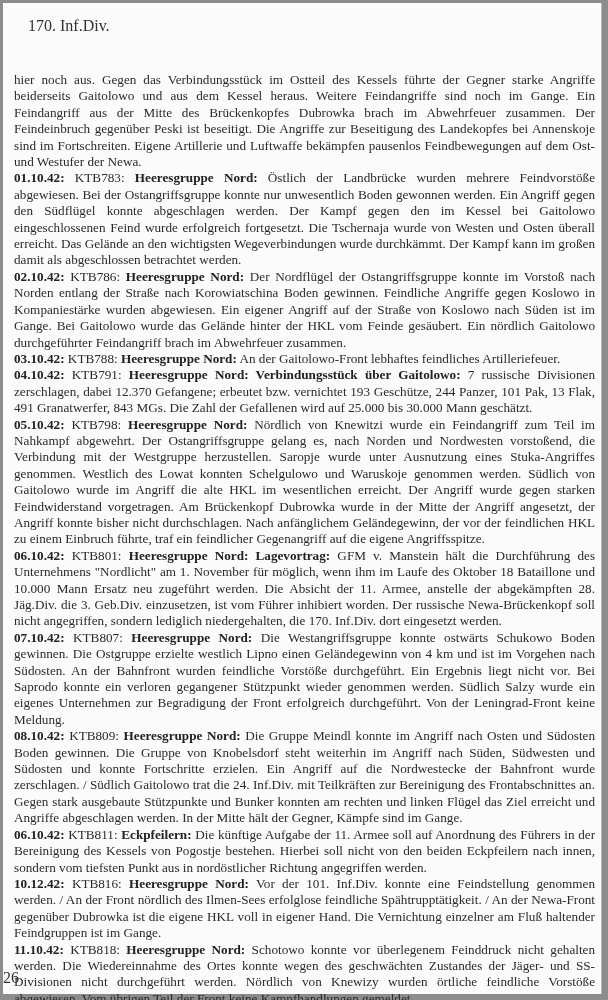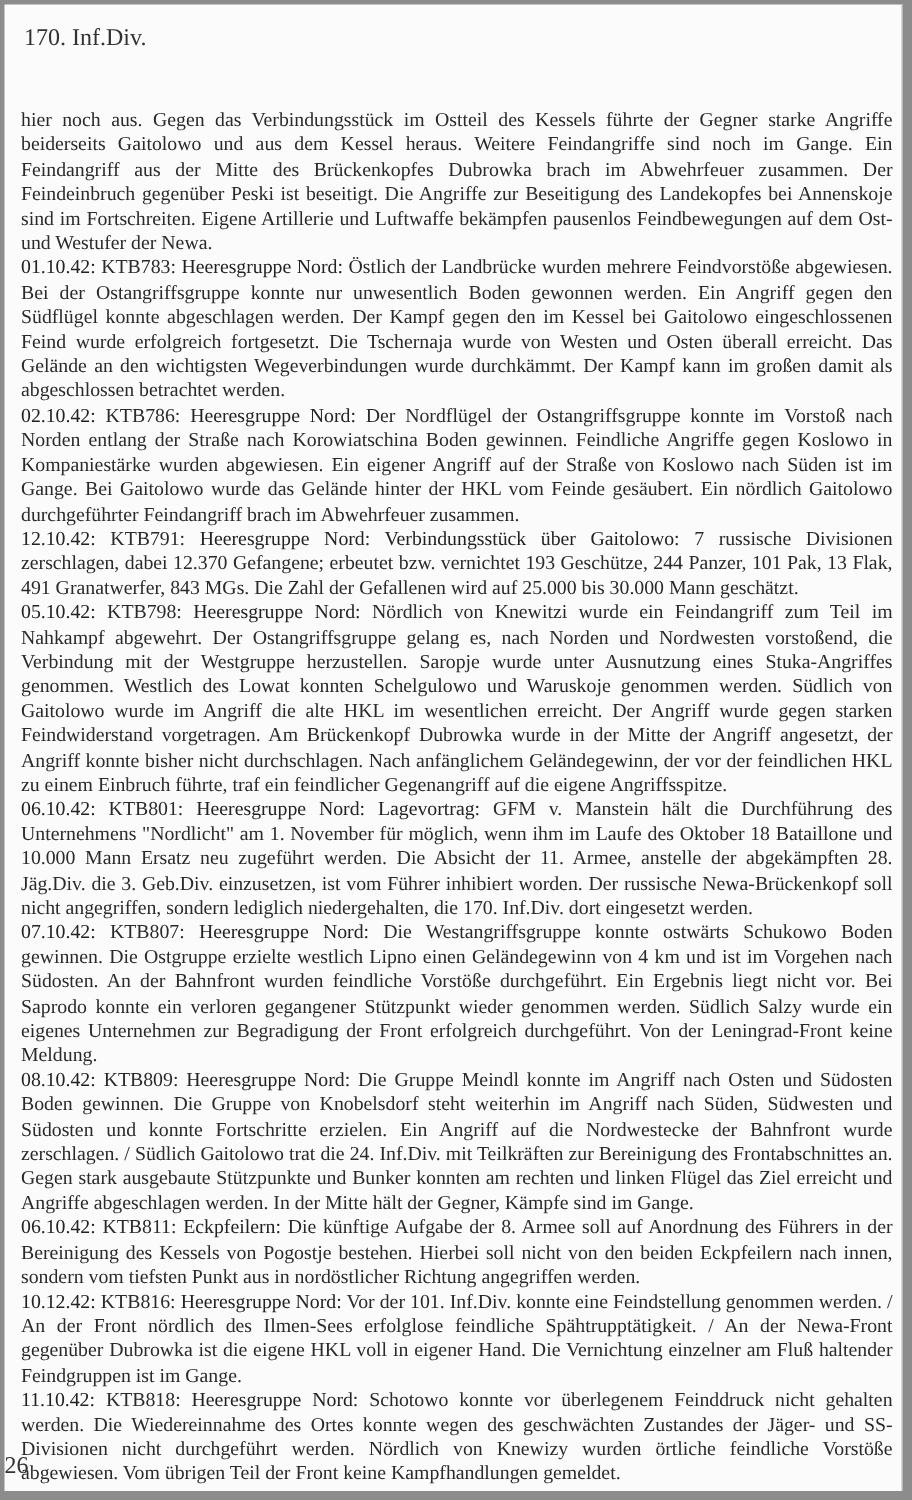--- a/index.html
+++ b/index.html
@@ -10,61 +10,62 @@
   }
   .page {
     position: absolute;
     left: 3px; top: 3px;
     width: 598px; height: 991px;
     background: #fbfbfb;
     border-right: 1px solid #b5b5b5;
   }
   .running-head {
     position: absolute;
-    left: 13px; top: 14px;
+    left: 25px; top: 14px;
     font-family: "Liberation Serif", serif;
     font-size: 16px;
     color: #333;
   }
   .body-text {
     position: absolute;
     left: 11px; top: 69px;
     width: 581px;
     font-family: "Liberation Serif", serif;
     font-size: 13.2px;
     line-height: 16.4px;
     color: #2a2a2a;
     text-align: justify;
   }
   .body-text p { margin: 0; }
-  .body-text b { font-weight: normal; color: #222; margin-top: 20px; }
+  .body-text b { font-weight: bold; color: #222; margin-top: 20px; }
   .page-number {
     position: absolute;
     left: 0; right: 0; top: 966px;
     font-family: "Liberation Serif", serif;
     font-size: 16px;
     color: #333;
   }
 </style>
 </head>
 <body>
 
 <div class="page">
   <div class="running-head">170. Inf.Div.</div>
 
   <div class="body-text">
     <p>hier noch aus. Gegen das Verbindungsstück im Ostteil des Kessels führte der Gegner starke Angriffe beiderseits Gaitolowo und aus dem Kessel heraus. Weitere Feindangriffe sind noch im Gange. Ein Feindangriff aus der Mitte des Brückenkopfes Dubrowka brach im Abwehrfeuer zusammen. Der Feindeinbruch gegenüber Peski ist beseitigt. Die Angriffe zur Beseitigung des Landekopfes bei Annenskoje sind im Fortschreiten. Eigene Artillerie und Luftwaffe bekämpfen pausenlos Feindbewegungen auf dem Ost- und Westufer der Newa.</p>
     <div id="entries">
         <p><b>01.10.42:</b> <span>KTB783:</span> <b>Heeresgruppe Nord:</b> <span>Östlich der Landbrücke wurden mehrere Feindvorstöße abgewiesen. Bei der Ostangriffsgruppe konnte nur unwesentlich Boden gewonnen werden. Ein Angriff gegen den Südflügel konnte abgeschlagen werden. Der Kampf gegen den im Kessel bei Gaitolowo eingeschlossenen Feind wurde erfolgreich fortgesetzt. Die Tschernaja wurde von Westen und Osten überall erreicht. Das Gelände an den wichtigsten Wegeverbindungen wurde durchkämmt. Der Kampf kann im großen damit als abgeschlossen betrachtet werden.</span></p>
         <p><b>02.10.42:</b> <span>KTB786:</span> <b>Heeresgruppe Nord:</b> <span>Der Nordflügel der Ostangriffsgruppe konnte im Vorstoß nach Norden entlang der Straße nach Korowiatschina Boden gewinnen. Feindliche Angriffe gegen Koslowo in Kompaniestärke wurden abgewiesen. Ein eigener Angriff auf der Straße von Koslowo nach Süden ist im Gange. Bei Gaitolowo wurde das Gelände hinter der HKL vom Feinde gesäubert. Ein nördlich Gaitolowo durchgeführter Feindangriff brach im Abwehrfeuer zusammen.</span></p>
-        <p><b>12.10.42:</b> <span>KTB791:</span> <b>Heeresgruppe Nord: Verbindungsstück über Gaitolowo:</b> <span>7 russische Divisionen zerschlagen, dabei 12.370 Gefangene; erbeutet bzw. vernichtet 193 Geschütze, 244 Panzer, 101 Pak, 13 Flak, 491 Granatwerfer, 843 MGs. Die Zahl der Gefallenen wird auf 25.000 bis 30.000 Mann geschätzt.</span></p>
+        <p><b>03.10.42:</b> <span>KTB788:</span> <b>Heeresgruppe Nord:</b> <span>An der Gaitolowo-Front lebhaftes feindliches Artilleriefeuer.</span></p>
+        <p><b>04.10.42:</b> <span>KTB791:</span> <b>Heeresgruppe Nord: Verbindungsstück über Gaitolowo:</b> <span>7 russische Divisionen zerschlagen, dabei 12.370 Gefangene; erbeutet bzw. vernichtet 193 Geschütze, 244 Panzer, 101 Pak, 13 Flak, 491 Granatwerfer, 843 MGs. Die Zahl der Gefallenen wird auf 25.000 bis 30.000 Mann geschätzt.</span></p>
         <p><b>05.10.42:</b> <span>KTB798:</span> <b>Heeresgruppe Nord:</b> <span>Nördlich von Knewitzi wurde ein Feindangriff zum Teil im Nahkampf abgewehrt. Der Ostangriffsgruppe gelang es, nach Norden und Nordwesten vorstoßend, die Verbindung mit der Westgruppe herzustellen. Saropje wurde unter Ausnutzung eines Stuka-Angriffes genommen. Westlich des Lowat konnten Schelgulowo und Waruskoje genommen werden. Südlich von Gaitolowo wurde im Angriff die alte HKL im wesentlichen erreicht. Der Angriff wurde gegen starken Feindwiderstand vorgetragen. Am Brückenkopf Dubrowka wurde in der Mitte der Angriff angesetzt, der Angriff konnte bisher nicht durchschlagen. Nach anfänglichem Geländegewinn, der vor der feindlichen HKL zu einem Einbruch führte, traf ein feindlicher Gegenangriff auf die eigene Angriffsspitze.</span></p>
         <p><b>06.10.42:</b> <span>KTB801:</span> <b>Heeresgruppe Nord: Lagevortrag:</b> <span>GFM v. Manstein hält die Durchführung des Unternehmens "Nordlicht" am 1. November für möglich, wenn ihm im Laufe des Oktober 18 Bataillone und 10.000 Mann Ersatz neu zugeführt werden. Die Absicht der 11. Armee, anstelle der abgekämpften 28. Jäg.Div. die 3. Geb.Div. einzusetzen, ist vom Führer inhibiert worden. Der russische Newa-Brückenkopf soll nicht angegriffen, sondern lediglich niedergehalten, die 170. Inf.Div. dort eingesetzt werden.</span></p>
         <p><b>07.10.42:</b> <span>KTB807:</span> <b>Heeresgruppe Nord:</b> <span>Die Westangriffsgruppe konnte ostwärts Schukowo Boden gewinnen. Die Ostgruppe erzielte westlich Lipno einen Geländegewinn von 4 km und ist im Vorgehen nach Südosten. An der Bahnfront wurden feindliche Vorstöße durchgeführt. Ein Ergebnis liegt nicht vor. Bei Saprodo konnte ein verloren gegangener Stützpunkt wieder genommen werden. Südlich Salzy wurde ein eigenes Unternehmen zur Begradigung der Front erfolgreich durchgeführt. Von der Leningrad-Front keine Meldung.</span></p>
         <p><b>08.10.42:</b> <span>KTB809:</span> <b>Heeresgruppe Nord:</b> <span>Die Gruppe Meindl konnte im Angriff nach Osten und Südosten Boden gewinnen. Die Gruppe von Knobelsdorf steht weiterhin im Angriff nach Süden, Südwesten und Südosten und konnte Fortschritte erzielen. Ein Angriff auf die Nordwestecke der Bahnfront wurde zerschlagen. / Südlich Gaitolowo trat die 24. Inf.Div. mit Teilkräften zur Bereinigung des Frontabschnittes an. Gegen stark ausgebaute Stützpunkte und Bunker konnten am rechten und linken Flügel das Ziel erreicht und Angriffe abgeschlagen werden. In der Mitte hält der Gegner, Kämpfe sind im Gange.</span></p>
-        <p><b>06.10.42:</b> <span>KTB811:</span> <b>Eckpfeilern:</b> <span>Die künftige Aufgabe der 8. Armee soll auf Anordnung des Führers in der Bereinigung des Kessels von Pogostje bestehen. Hierbei soll nicht von den beiden Eckpfeilern nach innen, sondern vom tiefsten Punkt aus in nordöstlicher Richtung angegriffen werden.</span></p>
+        <p><b>06.10.42:</b> <span>KTB811:</span> <b>Eckpfeilern:</b> <span>Die künftige Aufgabe der 11. Armee soll auf Anordnung des Führers in der Bereinigung des Kessels von Pogostje bestehen. Hierbei soll nicht von den beiden Eckpfeilern nach innen, sondern vom tiefsten Punkt aus in nordöstlicher Richtung angegriffen werden.</span></p>
         <p><b>10.12.42:</b> <span>KTB816:</span> <b>Heeresgruppe Nord:</b> <span>Vor der 101. Inf.Div. konnte eine Feindstellung genommen werden. / An der Front nördlich des Ilmen-Sees erfolglose feindliche Spähtrupptätigkeit. / An der Newa-Front gegenüber Dubrowka ist die eigene HKL voll in eigener Hand. Die Vernichtung einzelner am Fluß haltender Feindgruppen ist im Gange.</span></p>
         <p><b>11.10.42:</b> <span>KTB818:</span> <b>Heeresgruppe Nord:</b> <span>Schotowo konnte vor überlegenem Feinddruck nicht gehalten werden. Die Wiedereinnahme des Ortes konnte wegen des geschwächten Zustandes der Jäger- und SS-Divisionen nicht durchgeführt werden. Nördlich von Knewizy wurden örtliche feindliche Vorstöße abgewiesen. Vom übrigen Teil der Front keine Kampfhandlungen gemeldet.</span></p>
       </div>
   </div>
 
   <div class="page-number">26</div>
 </div>
 
 </body></html>

